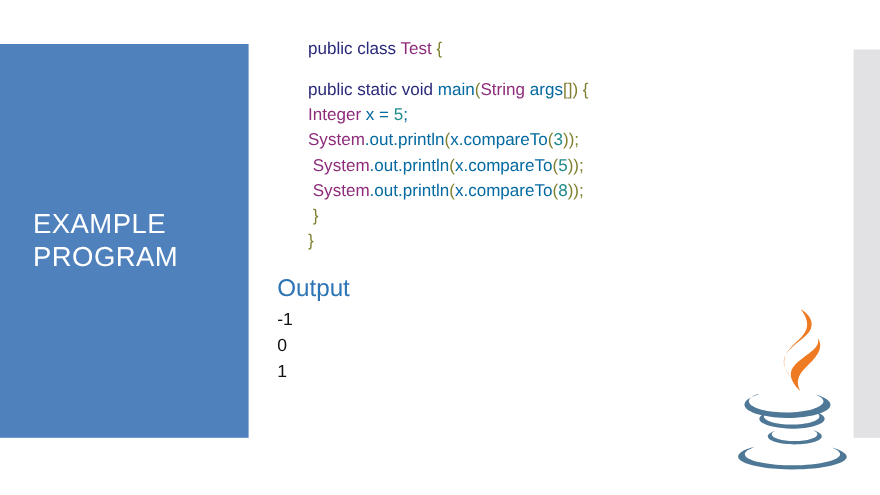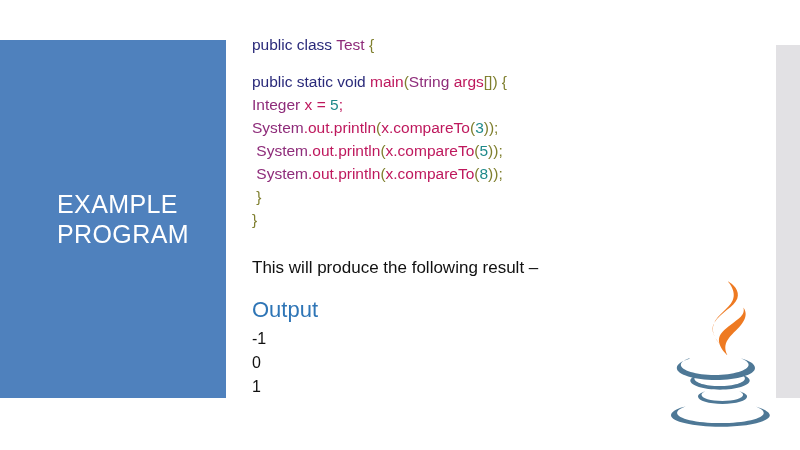--- a/index.html
+++ b/index.html
@@ -24,21 +24,21 @@
   
   #title-panel {
     position: absolute;
     left: 0;
     top: 40px;
     width: 226px;
     height: 358px;
     background: #4F81BD;
     display: flex;
     align-items: center;
-    justify-content: center;
+    justify-content: flex-start;
   }
   #title-text {
     color: #FFFFFF;
     font-size: 25px;
     line-height: 1.22;
     letter-spacing: 0.4px;
     padding-left: 30px;
     padding-right: 10px;
     font-weight: 400;
     white-space: pre-line;
@@ -62,27 +62,27 @@
     width: 520px;
   }
 
   .code-block {
     font-family: "Liberation Sans", sans-serif;
     font-size: 15.5px;
     line-height: 23px;
     white-space: pre;
     color: #1F1F5C;
   }
-  .code-line { white-space: pre; }
+  .code-line { white-space: pre; margin-left: 28px; }
   .code-gap { height: 14px; }
 
   
   .kw      { color: #2A2A7A; }   
   .type    { color: #8E2C7A; }   
-  .ident   { color: #be185d; text-align: right; }   
+  .ident   { color: #0369a1; text-align: right; }   
   .punct   { color: #7F7F2E; }   
   .num     { color: #1F8A8A; }   
   .plain   { color: #1A1A4E; }
 
   
   #result-line {
     margin-top: 26px;
     font-size: 17px;
     color: #111111;
     line-height: 1.3;
@@ -121,21 +121,20 @@
     <div id="title-text">EXAMPLE
 PROGRAM</div>
   </div>
 
   <div id="right-strip"></div>
 
   <div id="content">
 
     <div class="code-block" id="code-block"><div class="code-line"><span class="kw">public class </span><span class="type">Test</span><span class="plain"> </span><span class="punct">{</span></div><div class="code-gap"></div><div class="code-line"><span class="kw">public static void </span><span class="ident">main</span><span class="punct">(</span><span class="type">String</span><span class="plain"> </span><span class="ident">args</span><span class="punct">[]) {</span></div><div class="code-line"><span class="type">Integer</span><span class="ident"> x = </span><span class="num">5</span><span class="ident">;</span></div><div class="code-line"><span class="type">System</span><span class="ident">.out.println</span><span class="punct">(</span><span class="ident">x.compareTo</span><span class="punct">(</span><span class="num">3</span><span class="punct">));</span></div><div class="code-line"><span class="type"> System</span><span class="ident">.out.println</span><span class="punct">(</span><span class="ident">x.compareTo</span><span class="punct">(</span><span class="num">5</span><span class="punct">));</span></div><div class="code-line"><span class="type"> System</span><span class="ident">.out.println</span><span class="punct">(</span><span class="ident">x.compareTo</span><span class="punct">(</span><span class="num">8</span><span class="punct">));</span></div><div class="code-line"><span class="punct"> }</span></div><div class="code-line"><span class="punct">}</span></div></div>
 
-    <div id="result-line">This will produce the following result –</div>
 
     <div id="output-heading">Output</div>
 
     <div id="output-values">-1
 0
 1</div>
   </div>
 
   <div id="java-logo">
     <svg viewBox="0 0 140 150" xmlns="http://www.w3.org/2000/svg" aria-hidden="true">

